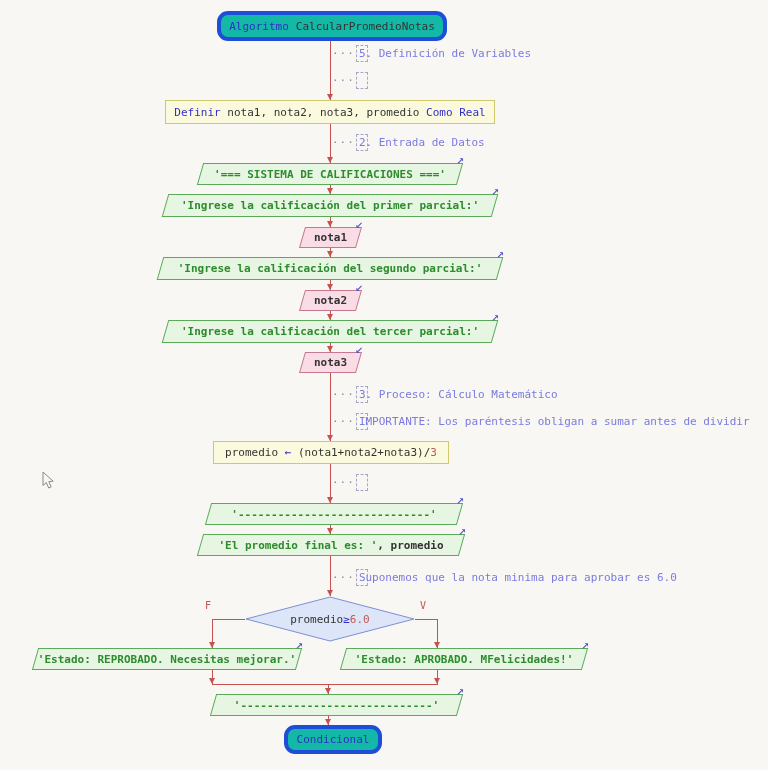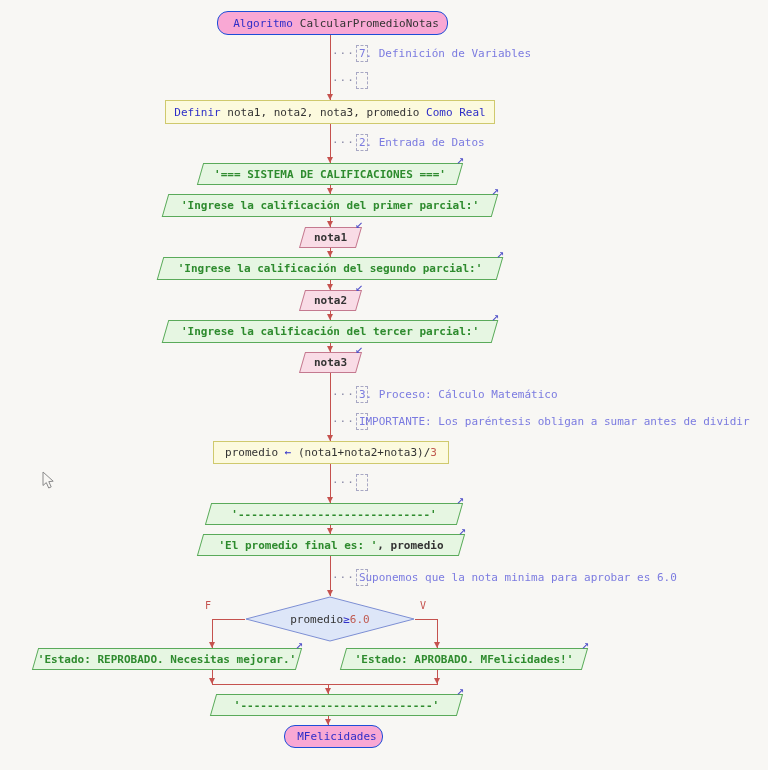--- a/index.html
+++ b/index.html
@@ -5,22 +5,22 @@
   html,body{margin:0;padding:0;background:#f8f7f4;}
   .stage{position:relative;width:768px;height:770px;background:#f8f7f4;
          font-family:"DejaVu Sans Mono","Liberation Mono",monospace;
          font-size:11px;color:#333;overflow:hidden;}
   .vline,.hline{position:absolute;background:#c5524e;}
   .vline{width:1px;}
   .hline{height:1px;}
   .arrd{position:absolute;width:0;height:0;border-left:3px solid transparent;
         border-right:3px solid transparent;border-top:6px solid #c5524e;
         transform:translateX(-3px);}
-  .pill{position:absolute;border:1px solid #1d4ed8;background:#f9a8d4;border-radius:11px;
-        display:flex;align-items:center;justify-content:center;white-space:pre;padding-left:7px;}
+  .pill{position:absolute;border:4px solid #1d4ed8;background:#14b8a6;border-radius:11px;
+        display:flex;align-items:center;justify-content:center;white-space:pre;}
   .procbox{position:absolute;border:1px solid #cfc96d;background:#fcfade;
         display:flex;align-items:center;justify-content:center;white-space:pre;}
   .par{position:absolute;}
   .par .bg{position:absolute;left:0;top:0;right:0;bottom:0;transform:skewX(-16deg);border:1px solid;}
   .par.green .bg{background:#e6f6e2;border-color:#5aaa5a;}
   .par.pink .bg{background:#f9dce6;border-color:#c4798f;}
   .par .txt{position:absolute;left:0;top:0;right:0;bottom:0;display:flex;align-items:center;
         justify-content:center;white-space:pre;font-weight:bold;}
   .par.green .txt{color:#2e8b2e;}
   .par.pink .txt{color:#333;}
@@ -83,21 +83,21 @@
   <div class="vline" style="left:328px;top:684px;height:10px;"></div>
   <div class="arrd" style="left:328px;top:688px;"></div>
   <div class="vline" style="left:328px;top:716px;height:9px;"></div>
   <div class="arrd" style="left:328px;top:719px;"></div>
 
   <div class="pill" style="left:217px;top:11px;width:222px;height:22px;">
     <span class="kw">Algoritmo</span><span class="plain" style="margin-left:7px;">CalcularPromedioNotas</span>
   </div>
 
   <div class="cmt" style="left:332px;top:44px;">
-    <span class="cmt-dots">···</span><span class="cmt-frame"></span><span>7. Definición de Variables</span>
+    <span class="cmt-dots">···</span><span class="cmt-frame"></span><span>5. Definición de Variables</span>
   </div>
   <div class="cmt" style="left:332px;top:71px;">
     <span class="cmt-dots">···</span><span class="cmt-frame"></span>
   </div>
 
   <div class="procbox" style="left:165px;top:100px;width:328px;height:22px;text-align:center;">
     <span class="kw">Definir</span><span class="plain"> nota1, nota2, nota3, promedio </span><span class="kw">Como Real</span>
   </div>
 
   <div class="cmt" style="left:332px;top:133px;">
@@ -200,21 +200,21 @@
     <span class="io-arrow">↗</span>
   </div>
 
   <div class="par green" style="left:213px;top:694px;width:247px;height:22px;">
     <div class="bg"></div>
     <div class="txt">'-----------------------------'</div>
     <span class="io-arrow">↗</span>
   </div>
 
   <div class="pill" style="left:284px;top:725px;width:90px;height:21px;">
-    <span class="kw">MFelicidades</span>
+    <span class="kw">Condicional</span>
   </div>
 
   <div class="cursor" style="left:42px;top:471px;">
     <svg width="13" height="19" viewBox="0 0 13 19">
       <path d="M1,1 L1,14.5 L4.3,11.6 L6.7,17 L9.2,15.9 L6.8,10.6 L11.2,10.2 Z" fill="#f8f7f4" stroke="#8a8a8a" stroke-width="1"></path>
     </svg>
   </div>
 
 </div>
 

